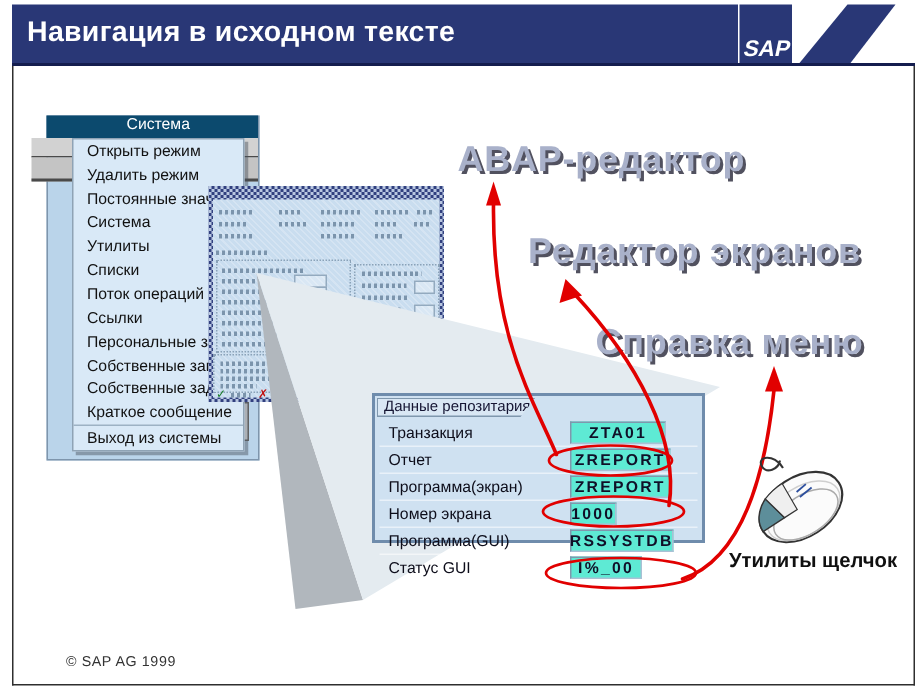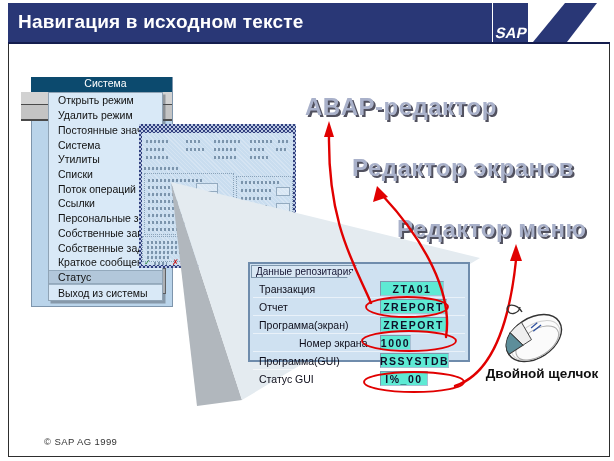--- a/index.html
+++ b/index.html
@@ -95,21 +95,20 @@
     <div class="mi">Постоянные значения</div>
     <div class="mi">Система</div>
     <div class="mi">Утилиты</div>
     <div class="mi">Списки</div>
     <div class="mi">Поток операций</div>
     <div class="mi">Ссылки</div>
     <div class="mi">Персональные заметки</div>
     <div class="mi">Собственные запросы</div>
     <div class="mi">Собственные задания</div>
     <div class="mi">Краткое сообщение</div>
-    <div class="mi sel">Статус</div>
     <div class="mi septop">Выход из системы</div>
   </div>
 
   <div class="abs statuswin">
     <div class="sw-body">
       <div class="fz" style="left:4px;top:7px;width:24px;"></div>
       <div class="fz" style="left:44px;top:7px;width:14px;"></div>
       <div class="fz" style="left:72px;top:7px;width:28px;"></div>
       <div class="fz" style="left:108px;top:7px;width:24px;"></div>
       <div class="fz" style="left:136px;top:7px;width:10px;"></div>
@@ -167,31 +166,31 @@
     <div class="hairline" style="top:51px;"></div>
     <div class="hairline" style="top:69px;"></div>
     <div class="hairline" style="top:87px;"></div>
     <div class="hairline" style="top:105px;"></div>
     <div class="frow-label" style="top:19px;">Транзакция</div>
     <div class="vbox" style="top:17px;width:64px;">ZTA01</div>
     <div class="frow-label" style="top:37px;">Отчет</div>
     <div class="vbox" style="top:35px;width:67px;">ZREPORT</div>
     <div class="frow-label" style="top:55px;">Программа(экран)</div>
     <div class="vbox" style="top:53px;width:67px;">ZREPORT</div>
-    <div class="frow-label" style="top:73px;margin-left:40px;">Номер экрана</div>
+    <div class="frow-label" style="top:73px;">Номер экрана</div>
     <div class="vbox" style="top:71px;width:31px;">1000</div>
     <div class="frow-label" style="top:91px;">Программа(GUI)</div>
     <div class="vbox" style="top:89px;width:69px;">RSSYSTDB</div>
     <div class="frow-label" style="top:109px;">Статус GUI</div>
     <div class="vbox" style="top:107px;width:48px;">I%_00</div>
   </div>
 
   <div class="abs edlabel" style="left:305px;top:93px;">ABAP-редактор</div>
   <div class="abs edlabel" style="left:352px;top:154px;">Редактор экранов</div>
-  <div class="abs edlabel" style="left:397px;top:215px;">Редактор меню</div>
+  <div class="abs edlabel" style="left:397px;top:215px;">Справка меню</div>
 
   <svg class="overlay" width="614" height="461">
     <g stroke="#e10000" stroke-width="1.8" fill="none">
       <ellipse cx="407" cy="307" rx="41" ry="10"></ellipse>
       <ellipse cx="409" cy="341" rx="47" ry="10"></ellipse>
       <ellipse cx="414" cy="382" rx="50" ry="10"></ellipse>
     </g>
     <g stroke="#e10000" stroke-width="2.4" fill="none" stroke-linecap="round">
       <path d="M371,303 C355,265 328,225 329,136"></path>
       <path d="M446,337 C453,293 424,240 383,196"></path>
@@ -209,15 +208,15 @@
     <g transform="rotate(-33 42 40)">
       <ellipse cx="42" cy="40" rx="30" ry="20" fill="#fbfbfb" stroke="#333" stroke-width="1.5"></ellipse>
       <ellipse cx="42" cy="43" rx="27" ry="16" fill="none" stroke="#cfcfcf"></ellipse>
       <ellipse cx="42" cy="46" rx="24" ry="13" fill="none" stroke="#ababab"></ellipse>
       <path d="M12,40 A30,20 0 0 1 25,22.5 L29,40 Z" fill="#5d8e9a" stroke="#333" stroke-width="1"></path>
       <path d="M25,22.5 A30,20 0 0 1 40,20 L39,40 L29,40 Z" fill="#efefef" stroke="#333" stroke-width=".8"></path>
       <line x1="45" y1="30" x2="53" y2="29" stroke="#2d4f9e" stroke-width="1.2"></line>
       <line x1="45" y1="34" x2="55" y2="33" stroke="#2d4f9e" stroke-width="1.2"></line>
     </g>
   </svg>
-  <div class="abs dblclick">Двойной щелчок</div>
+  <div class="abs dblclick">Утилиты щелчок</div>
 
 </div>
 
 </body></html>

